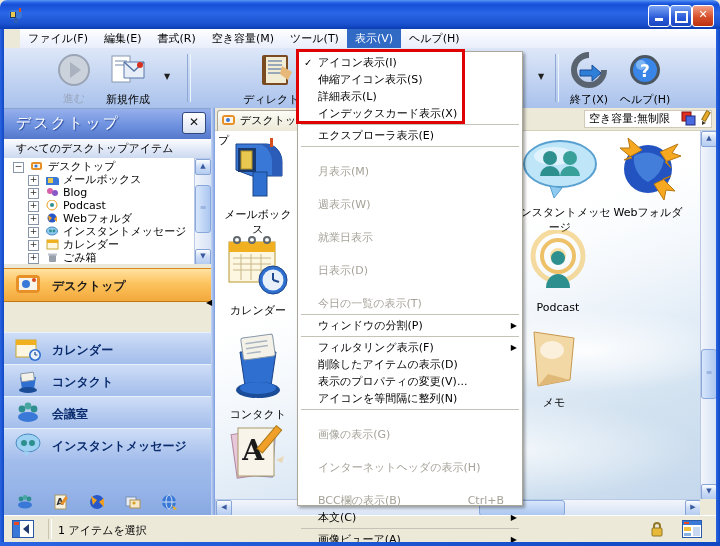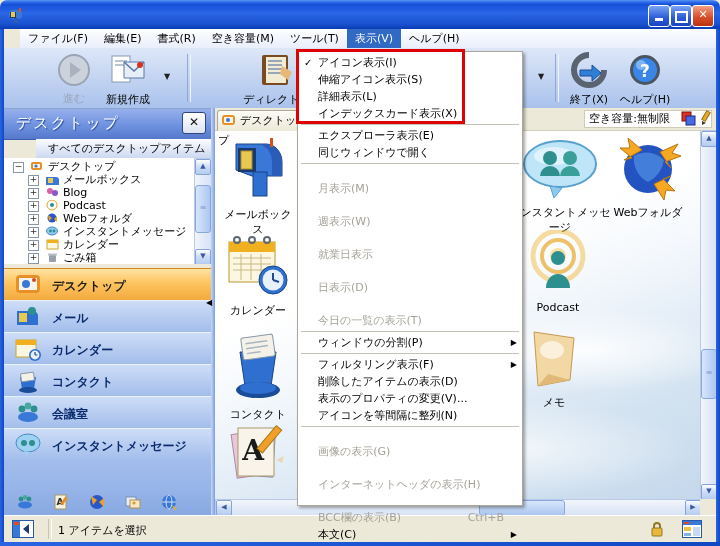--- a/index.html
+++ b/index.html
@@ -33,21 +33,21 @@
   .tsep{position:absolute;top:6px;width:2px;height:48px;border-left:1px solid #8fa8d4;border-right:1px solid #eef4fc;}
   .ddarrow{position:absolute;font-size:8px;color:#202020;}
   
   .lpanel-hdr{left:4px;top:108px;width:207px;height:31px;
     background:linear-gradient(180deg,#9ab2ec 0%,#6f92e0 55%,#5578cc 100%);
     border-bottom:1px solid #3a5cb0;}
   .lpanel-hdr .t{position:absolute;left:12px;top:6px;color:#fff;font-size:15px;letter-spacing:2px;text-shadow:1px 1px 1px #2a4a9a;}
   .xclose{position:absolute;right:5px;top:4px;width:22px;height:20px;background:linear-gradient(180deg,#fff,#dce4f2);
     border:1px solid #30487e;border-radius:3px;text-align:center;line-height:18px;font-weight:bold;font-size:12px;color:#101010;}
   .subhdr{left:4px;top:139px;width:207px;height:19px;background:linear-gradient(180deg,#fbfcfe,#ccd9f0);
-    border-bottom:1px solid #98acd4;line-height:19px;padding-left:0;margin-left:32px;}
+    border-bottom:1px solid #98acd4;line-height:19px;padding-left:0;}
   .subhdr span{margin-left:12px;}
   .treebox{left:4px;top:158px;width:207px;height:106px;background:#fff;overflow:hidden;}
   .trow{position:absolute;height:13px;line-height:13px;white-space:nowrap;}
   .pmbox{position:absolute;width:9px;height:9px;top:2px;border:1px solid #8896a8;background:#fff;
     font-size:9px;line-height:7px;text-align:center;color:#303030;}
   .ticon{position:absolute;top:1px;width:13px;height:11px;}
   .tlbl{position:absolute;top:0;}
   .navbtn{left:4px;width:207px;height:32px;background:linear-gradient(180deg,#cfdef7 0%,#b7ccf0 50%,#a2bdec 100%);
     border-top:1px solid #e8f0fc;border-bottom:1px solid #7a98cc;}
   .navbtn.sel{background:linear-gradient(180deg,#ffe2a2 0%,#fdc35e 45%,#f2a93c 100%);
@@ -267,28 +267,20 @@
 
   <div class="abs navbtn sel" style="top:268px">
     <svg class="nico" width="28" height="28" viewBox="0 0 28 28">
         <rect x="2" y="4" width="24" height="18" rx="4" fill="#e89028"></rect>
         <rect x="5" y="7" width="18" height="12" fill="#f8f4ea"></rect>
         <circle cx="12" cy="13" r="4" fill="#3a78d8"></circle>
         <circle cx="20" cy="9" r="2" fill="#d84820"></circle>
       </svg>
     <span class="nlbl">デスクトップ</span>
   </div>
-  <div class="abs navbtn" style="top:300px">
-    <svg class="nico" width="28" height="28" viewBox="0 0 28 28">
-        <path d="M3 8 h16 a5 5 0 0 1 5 5 v9 h-21z" fill="#2f6fd0"></path>
-        <rect x="5" y="10" width="8" height="9" fill="#e8c850"></rect>
-        <circle cx="18" cy="8" r="4" fill="#2e8f8f"></circle>
-      </svg>
-    <span class="nlbl">メール</span>
-  </div>
   <div class="abs navbtn" style="top:332px">
     <svg class="nico" width="28" height="28" viewBox="0 0 28 28">
         <rect x="2" y="5" width="20" height="17" fill="#fdf6e0" stroke="#c8a830"></rect>
         <rect x="2" y="5" width="20" height="5" fill="#f0b020"></rect>
         <circle cx="21" cy="20" r="6" fill="#2f6fd0"></circle>
         <circle cx="21" cy="20" r="4.4" fill="#e8f0fa"></circle>
         <path d="M21 20 v-3 M21 20 h2.4" stroke="#204a90" stroke-width="1.2"></path>
       </svg>
     <span class="nlbl">カレンダー</span>
   </div>
@@ -476,21 +468,20 @@
   </div>
   <div class="abs corner"></div>
 
   <div class="abs vmenu">
     <div class="mi"><span class="mck">✓</span><span class="mlb">アイコン表示(I)</span></div>
     <div class="mi"><span class="mlb">伸縮アイコン表示(S)</span></div>
     <div class="mi"><span class="mlb">詳細表示(L)</span></div>
     <div class="mi"><span class="mlb">インデックスカード表示(X)</span></div>
     <div class="msep"></div>
     <div class="mi"><span class="mlb">エクスプローラ表示(E)</span></div>
-    <div class="mi"><span class="mlb">同じウィンドウで開く</span></div>
     <div class="msep"></div>
     <div class="mi dis"><span class="mlb">月表示(M)</span></div>
     <div class="mi dis"><span class="mlb">週表示(W)</span></div>
     <div class="mi dis"><span class="mlb">就業日表示</span></div>
     <div class="mi dis"><span class="mlb">日表示(D)</span></div>
     <div class="mi dis"><span class="mlb">今日の一覧の表示(T)</span></div>
     <div class="msep"></div>
     <div class="mi"><span class="mlb">ウィンドウの分割(P)</span><span class="mar">▶</span></div>
     <div class="msep"></div>
     <div class="mi"><span class="mlb">フィルタリング表示(F)</span><span class="mar">▶</span></div>

